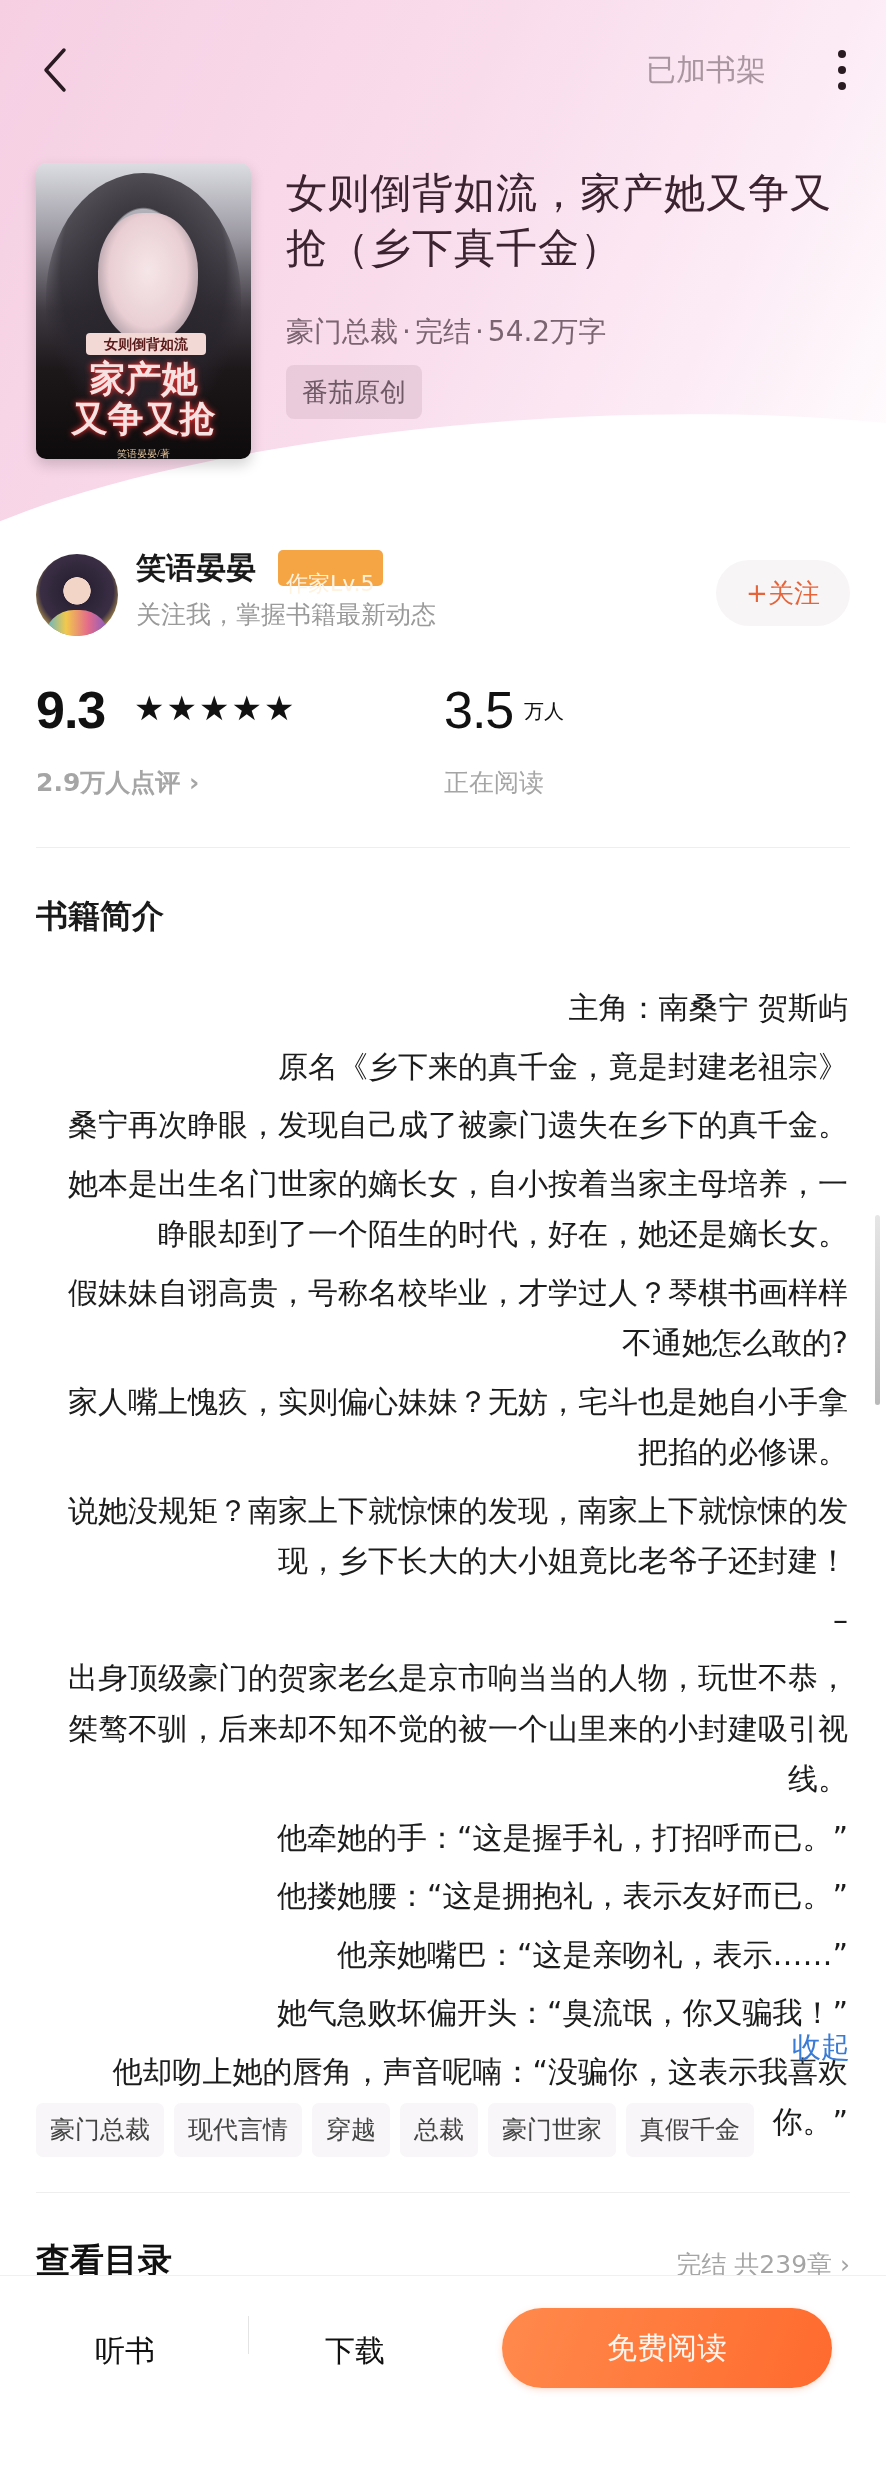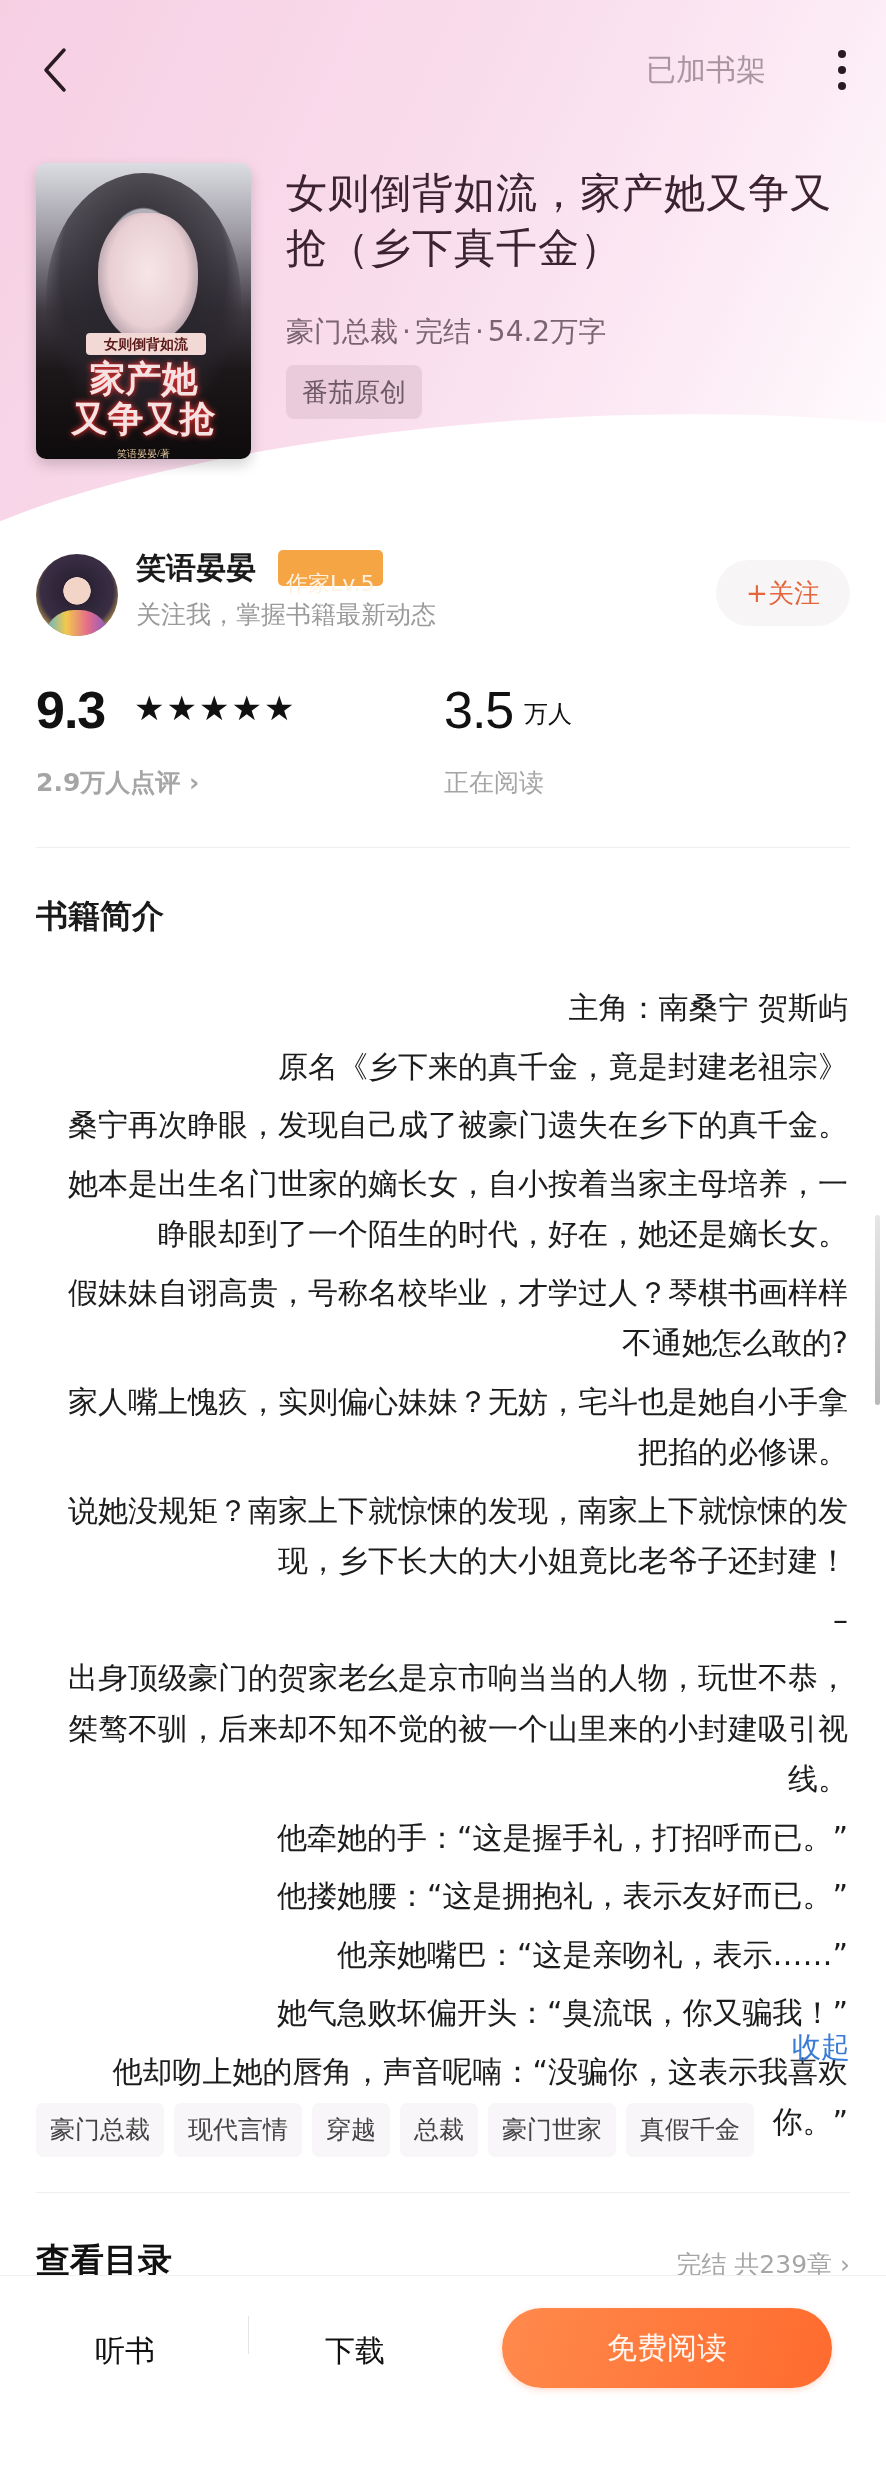--- a/index.html
+++ b/index.html
@@ -44,21 +44,21 @@
   .author-name { position: absolute; left: 100px; top: 0; font-size: 30px; font-weight: bold; color: #1a1a1a; }
   .author-badge { position: absolute; left: 242px; top: 2px; height: 36px; padding: 16px 8px; background: #f6a545; border-radius: 5px; color: #fff2df; font-size: 22px; line-height: 36px; }
   .author-sub { position: absolute; left: 100px; top: 50px; font-size: 25px; color: #9a9a9a; }
   .follow-btn { position: absolute; right: 0; top: 12px; width: 134px; height: 66px; border-radius: 33px; background: #f8f5f6; color: #e5643a; font-size: 26px; text-align: center; line-height: 66px; cursor: pointer; }
 
   .stats { position: absolute; left: 36px; top: 680px; width: 814px; height: 140px; }
   .stat-left { position: absolute; left: 0; top: 0; font-weight: bold; }
   .stat-right { position: absolute; left: 408px; top: 0; }
   .stat-num { font-size: 52px; color: #111; font-family: "Liberation Sans", sans-serif; letter-spacing: -1px; }
   .stars { position: absolute; left: 98px; top: 8px; font-size: 34px; color: #111; letter-spacing: 2px; white-space: nowrap; }
-  .unit { position: absolute; left: 80px; top: 18px; font-size: 24px; color: #111; white-space: nowrap; }
+  .unit { position: absolute; left: 80px; top: 18px; font-size: 20px; color: #111; white-space: nowrap; }
   .stat-sub { position: absolute; left: 0; top: 86px; font-size: 25px; color: #a5a5a5; white-space: nowrap; cursor: pointer; }
   .stat-right .stat-sub { cursor: default; }
   .divider { position: absolute; left: 36px; width: 814px; height: 1px; background: #eeeeee; }
 
   .section-title { position: absolute; left: 36px; font-size: 32px; font-weight: bold; color: #1a1a1a; }
   .intro { position: absolute; left: 36px; top: 975px; width: 820px; font-size: 30px; line-height: 50.5px; color: #1c1c1c; }
   .intro p { margin: 8px; text-align: right; }
   .collapse-btn { position: absolute; right: 36px; top: 2028px; font-size: 29px; color: #3a7bd5; cursor: pointer; }
 
   .tags { position: absolute; left: 36px; top: 2103px; width: 820px; display: flex; gap: 10px; }

